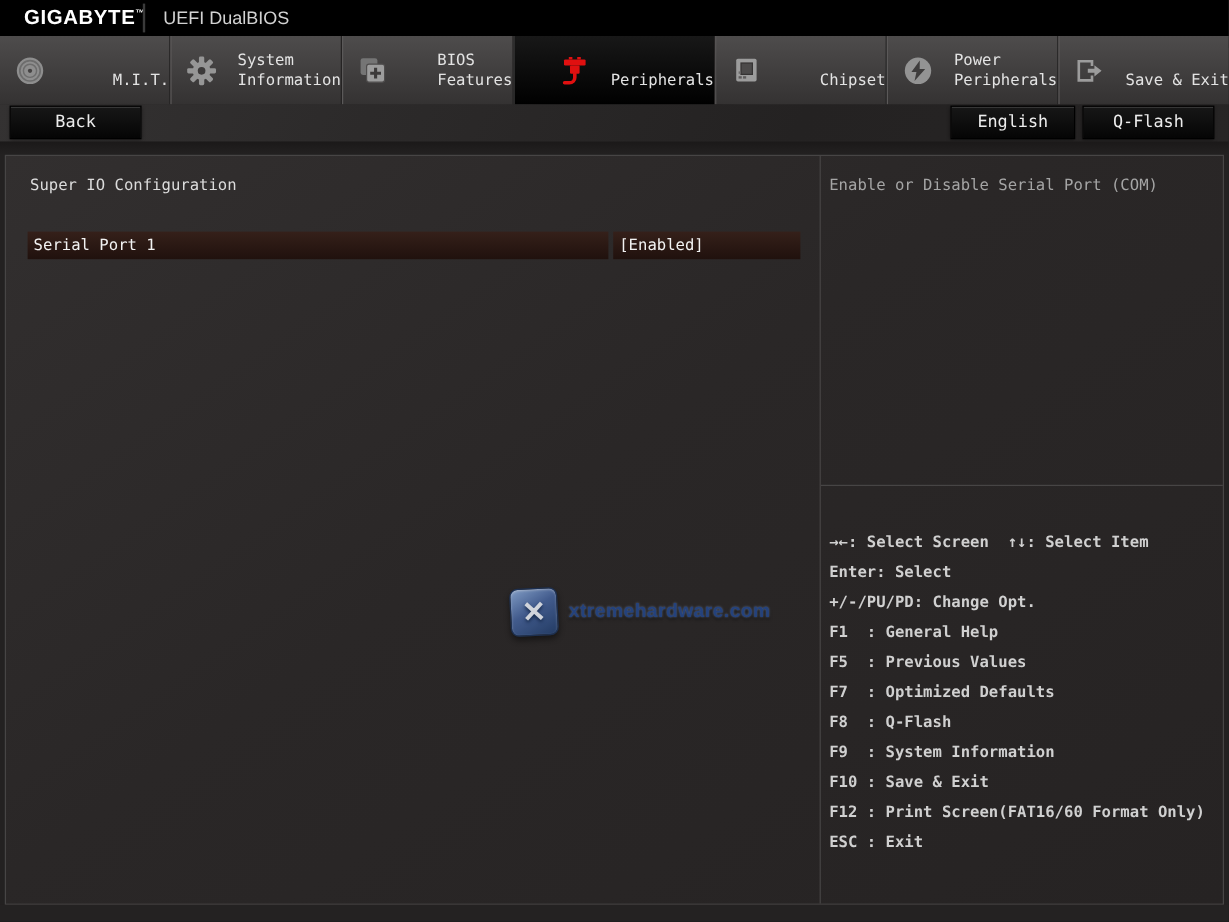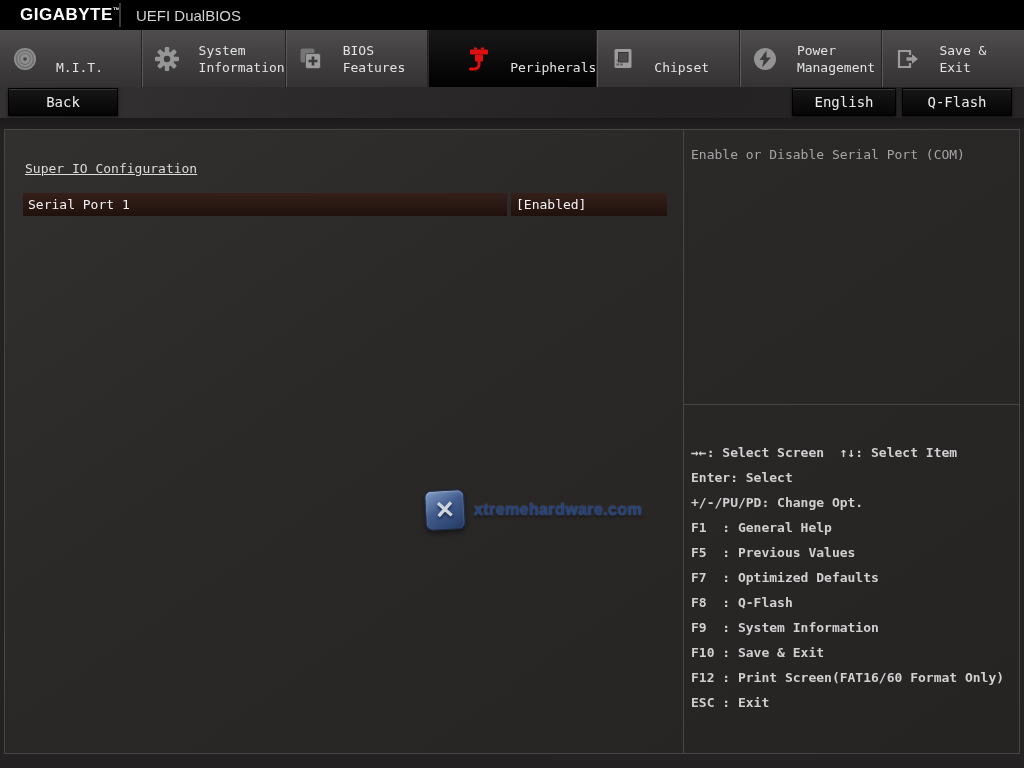--- a/index.html
+++ b/index.html
@@ -21,24 +21,24 @@
     position:absolute; left:136px; top:7px; color:#d2d2d2;
     font-family:"Liberation Sans", sans-serif; font-size:15px;
   }
 
   
   .tabbar {
     position:absolute; top:30px; left:0; width:1024px; height:57px;
     display:flex; background:linear-gradient(#4e4c4c,#333131);
   }
   .tab {
-    flex:1; position:relative; display:flex; align-items:center; gap:18px;
+    flex:1; position:relative; display:flex; align-items:center; gap:2px;
     padding-left:11px; box-sizing:border-box;
     background:linear-gradient(#4e4c4c,#343232);
-    border-left:1px solid #5b5959; border-right:1px solid #252323;
+    border-left:1px solid #5b5959; border-right:1px solid #252323;justify-content:space-between;
   }
   .tab:first-child { border-left:none; }
   .tab:last-child { border-right:none; }
   .tab.active {
     background:linear-gradient(#181818,#000);
     border-left:1px solid #2a2a2a;
     box-shadow: 14px 8px 16px -6px rgba(0,0,0,0.5);
     padding-left: 36px;
   }
   .tab-icon { width:27px; height:27px; flex:0 0 auto; display:flex; align-items:center; justify-content:center; }
@@ -67,21 +67,21 @@
 
   .shadow-strip { position:absolute; top:118px; left:0; width:1024px; height:11px;
     background:linear-gradient(#1b1919,#232121); }
 
   
   .panel {
     position:absolute; top:129px; left:4px; width:1016px; height:625px;
     box-sizing:border-box; border:1px solid #474545;
     background:linear-gradient(145deg,#322f2f 0%, #2a2727 45%, #262323 100%);
   }
-  .section-title { position:absolute; left:20px; top:31px; color:#dcdcdc; font-size:13px;text-decoration:underline; }
+  .section-title { position:absolute; left:20px; top:17px; color:#dcdcdc; font-size:13px; }
 
   .setting-label {
     position:absolute; left:18px; top:63px; width:484px; height:23px; box-sizing:border-box;
     background:linear-gradient(#35201a,#20110d);
     color:#f2f2f2; font-size:13px; line-height:23px; padding-left:5px;
   }
   .setting-value {
     position:absolute; left:506px; top:63px; width:156px; height:23px; box-sizing:border-box;
     background:linear-gradient(#35201a,#20110d);
     color:#f2f2f2; font-size:13px; line-height:23px; padding-left:5px;
@@ -198,21 +198,21 @@
     </div>
 
     <div class="tab">
       <span class="tab-icon">
         <svg width="26" height="26" viewBox="0 0 26 26">
           <circle cx="13" cy="13" r="11" fill="#939393"></circle>
           <path d="M14.5 4.5 L7.5 14 h4.2 l-1.6 7.5 L19 11.5 h-4.6 z" fill="#3e3c3c"></path>
         </svg>
       </span>
       <span class="tab-label">Power
-Management</span>
+Peripherals</span>
     </div>
 
     <div class="tab">
       <span class="tab-icon">
         <svg width="26" height="26" viewBox="0 0 26 26">
           <path d="M15 9 V5 H4 v16 h11 v-4" fill="none" stroke="#9c9c9c" stroke-width="2.2"></path>
           <path d="M11.5 11.3 h5.5 v-3 l6 4.7 -6 4.7 v-3 h-5.5 z" fill="#9c9c9c"></path>
         </svg>
       </span>
       <span class="tab-label">Save &amp; Exit</span>

